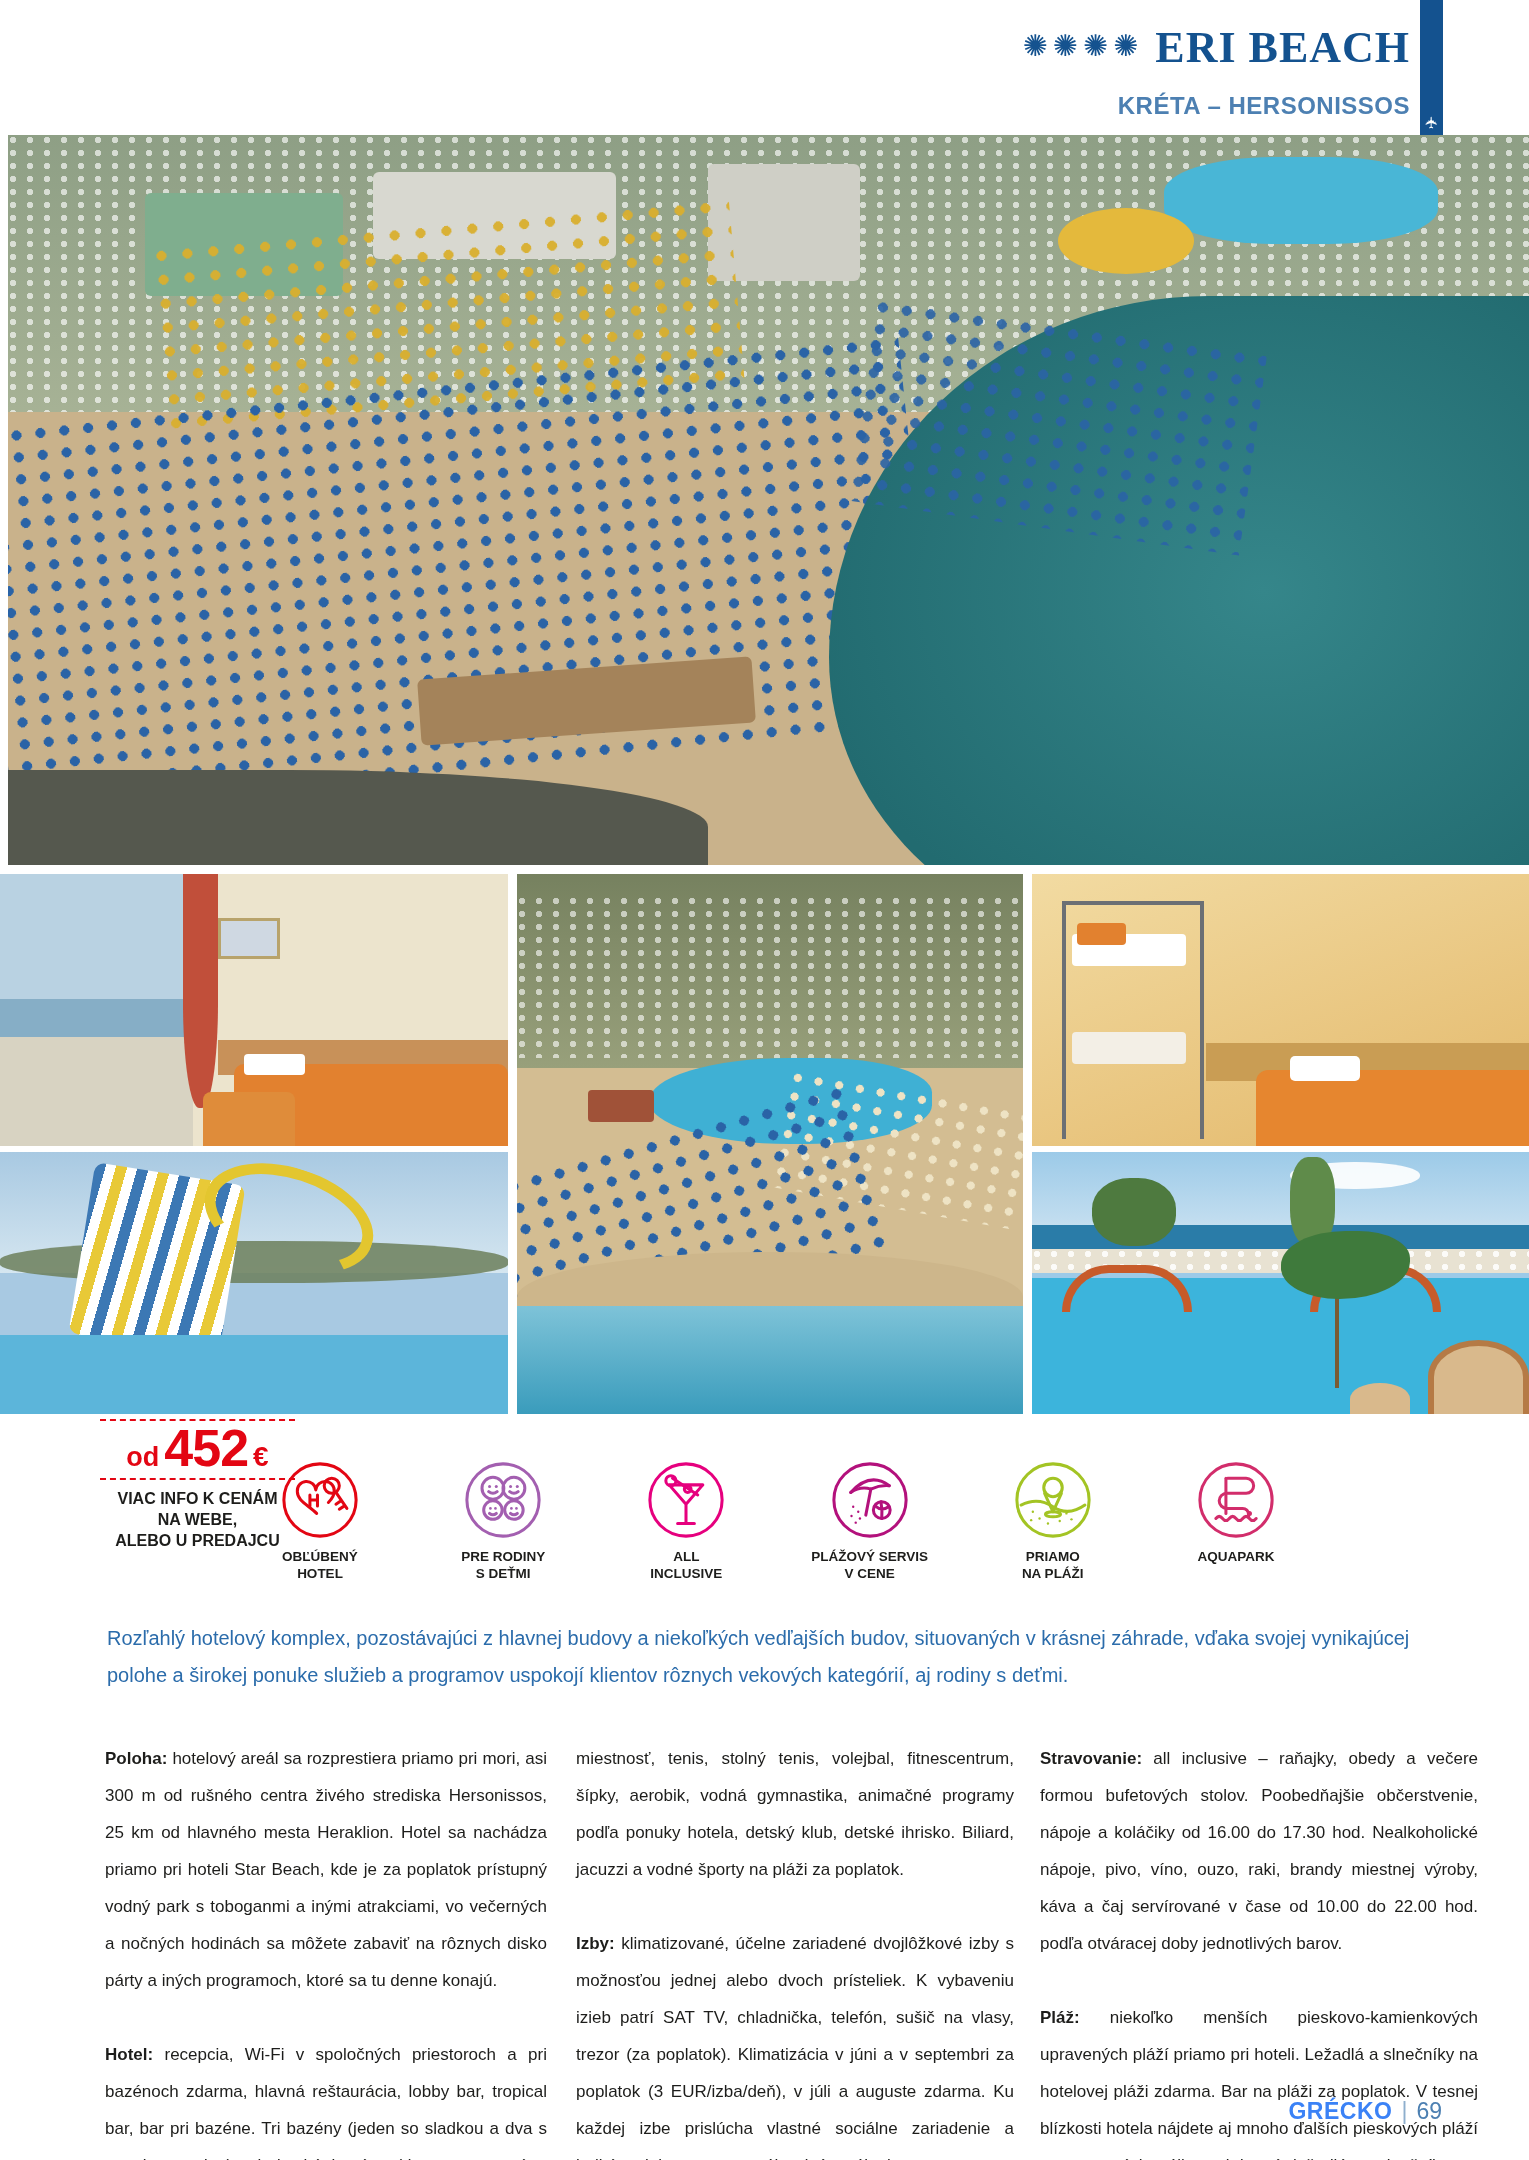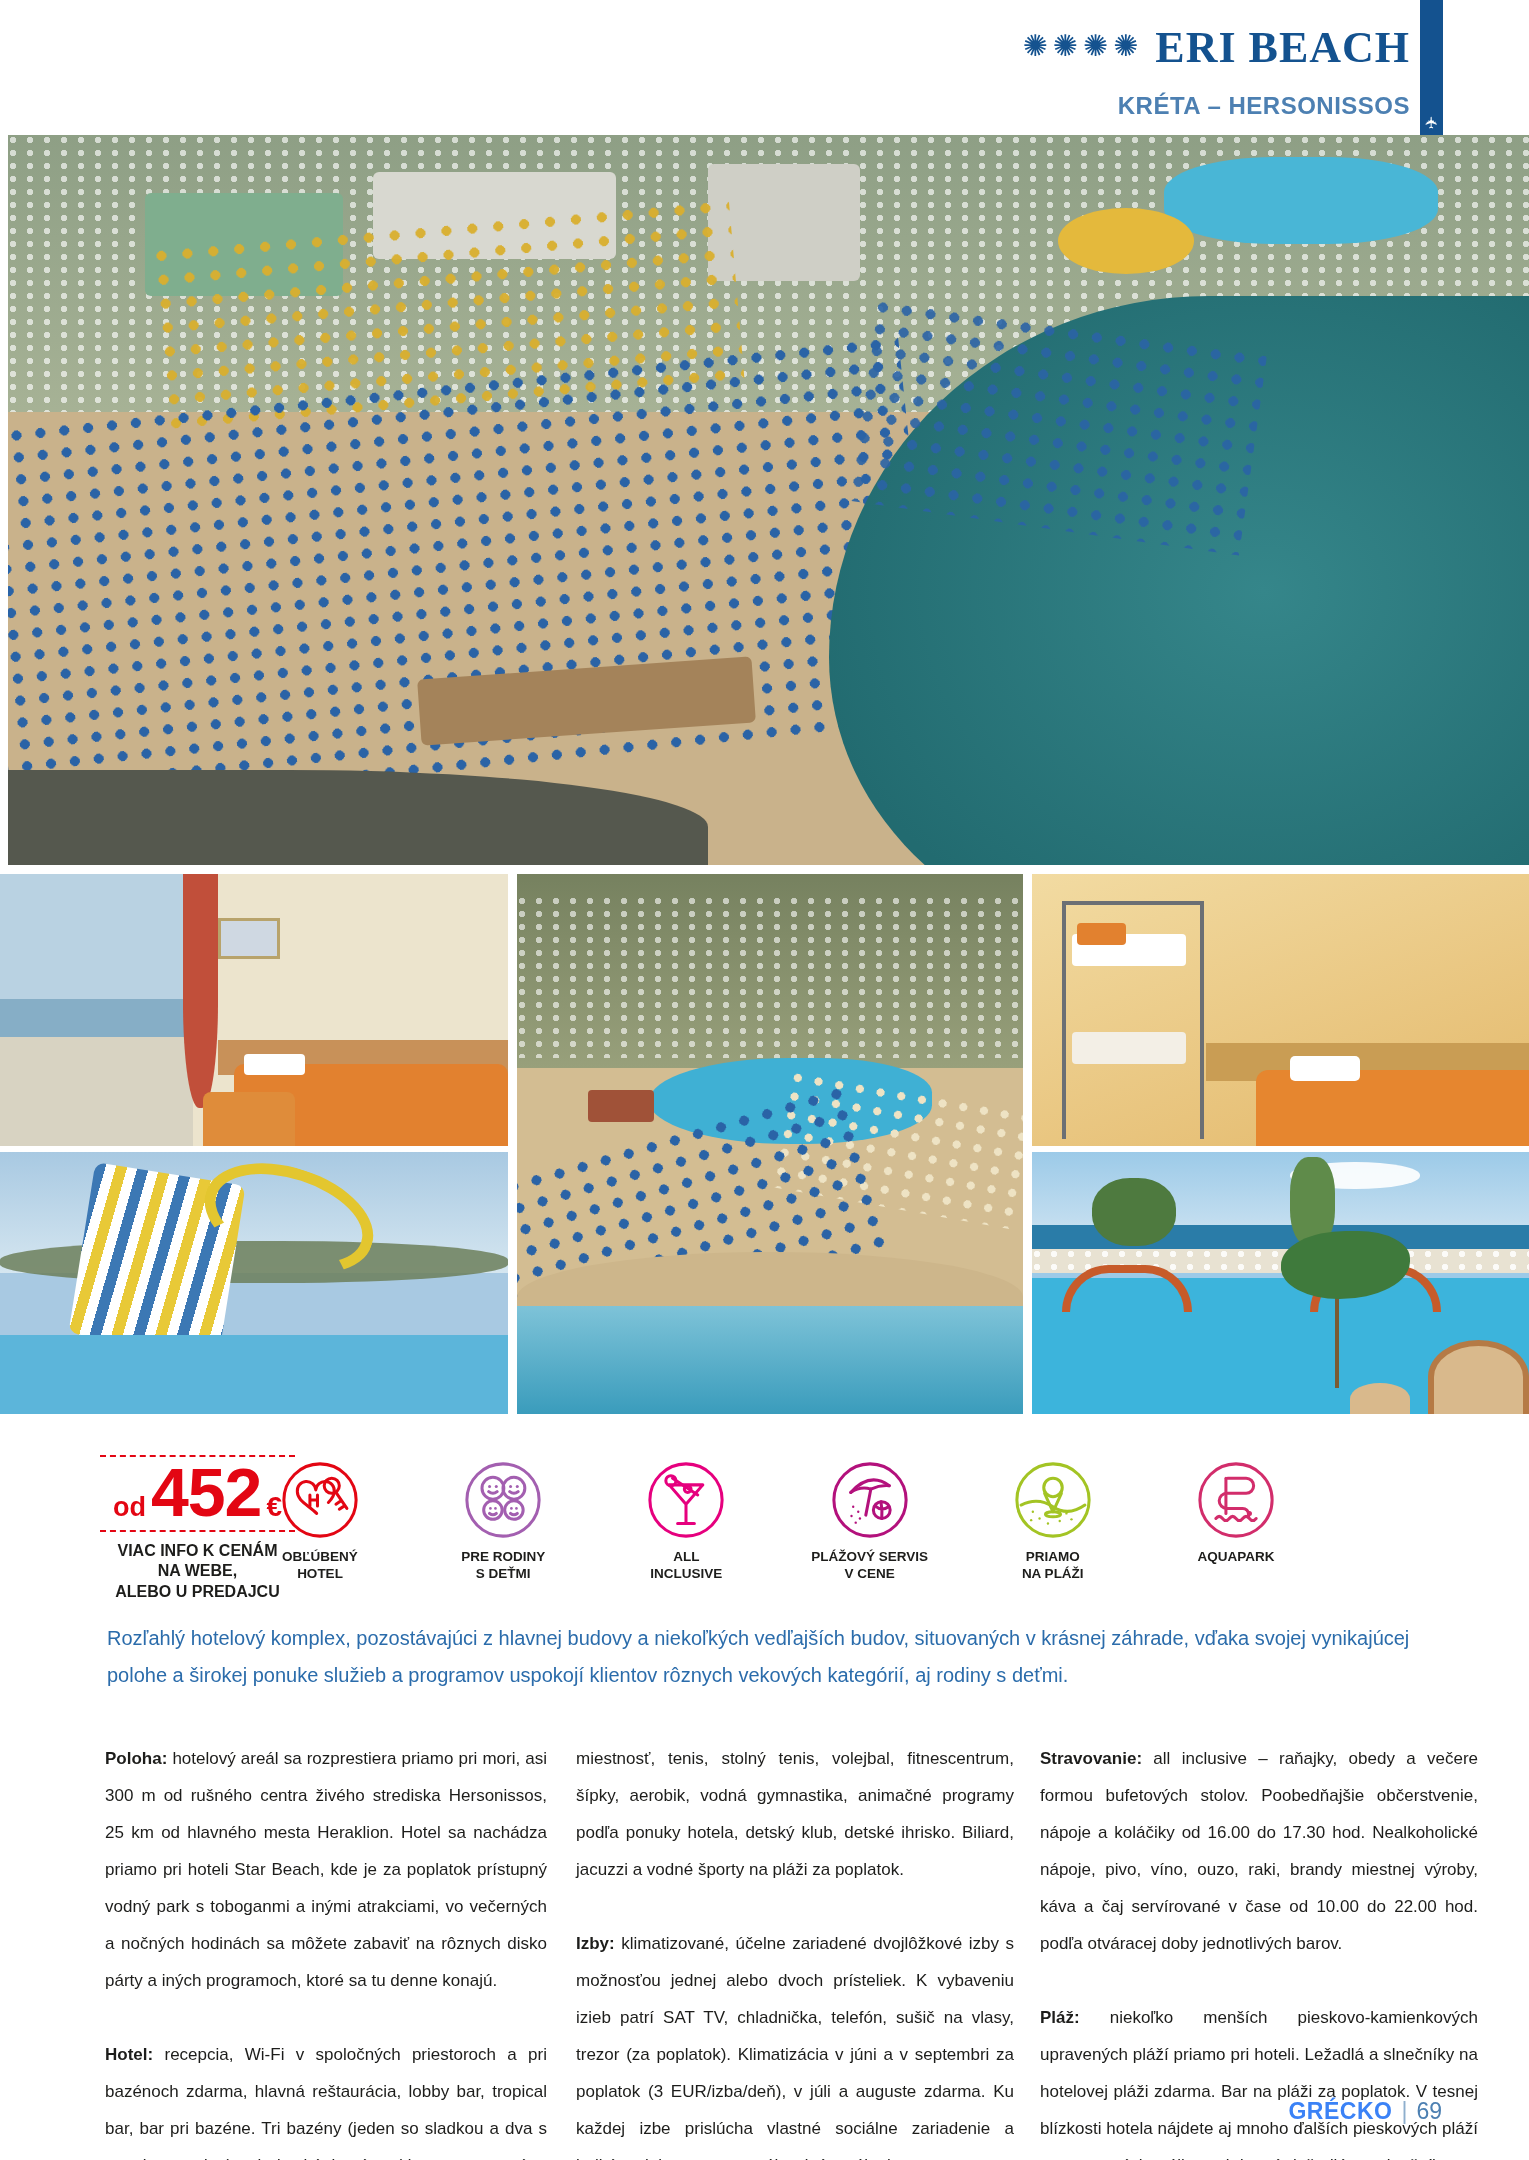--- a/index.html
+++ b/index.html
@@ -24,25 +24,25 @@
   .speck{background-image:radial-gradient(circle 3px at 5px 5px,rgba(255,255,255,.85) 97%,transparent);background-size:17px 13px;}
 
   #p-main{left:8px;top:135px;width:1521px;height:730px;background:#c9b28b;}
   #p-room1{left:0;top:874px;width:508px;height:272px;background:#ece4cd;}
   #p-slides{left:0;top:1152px;width:508px;height:262px;background:#a8c9e2;}
   #p-aerial{left:517px;top:874px;width:506px;height:540px;background:#d3bd92;}
   #p-bunk{left:1032px;top:874px;width:497px;height:272px;background:#ecc87c;}
   #p-pool{left:1032px;top:1152px;width:497px;height:262px;background:#9ccae8;}
 
   
-  .price{position:absolute;left:100px;top:1455px;width:195px;text-align:center;}
+  .price{position:absolute;left:100px;top:1419px;width:195px;text-align:center;}
   .price-line{border-top:2px dashed #e30613;border-bottom:2px dashed #e30613;
               padding:3px 0 5px;display:flex;justify-content:center;align-items:baseline;gap:5px;color:#e30613;}
   .price-od{font-size:27px;font-weight:bold;}
-  .price-amt{font-size:68px;font-weight:bold;letter-spacing:-1px;line-height:.95;}
+  .price-amt{font-size:52px;font-weight:bold;letter-spacing:-1px;line-height:.95;}
   .price-cur{font-size:28px;font-weight:bold;}
   .price-note{margin-top:9px;font-size:16px;font-weight:bold;line-height:1.3;white-space:pre-line;color:#1d1d1b;}
 
   
   .amenities{position:absolute;left:256px;top:1458px;width:1044px;display:flex;justify-content:space-between;gap:48px;}
   .amenity{width:128px;text-align:center;}
   .amenity svg{width:84px;height:84px;display:block;margin:0 auto;fill:none;stroke:currentColor;
                stroke-width:3.6;stroke-linecap:round;stroke-linejoin:round;}
   .amenity .fillers{fill:currentColor;stroke:none;}
   .am-label{margin-top:6px;font-size:13.5px;font-weight:bold;line-height:1.28;white-space:pre-line;color:#1d1d1b;}

